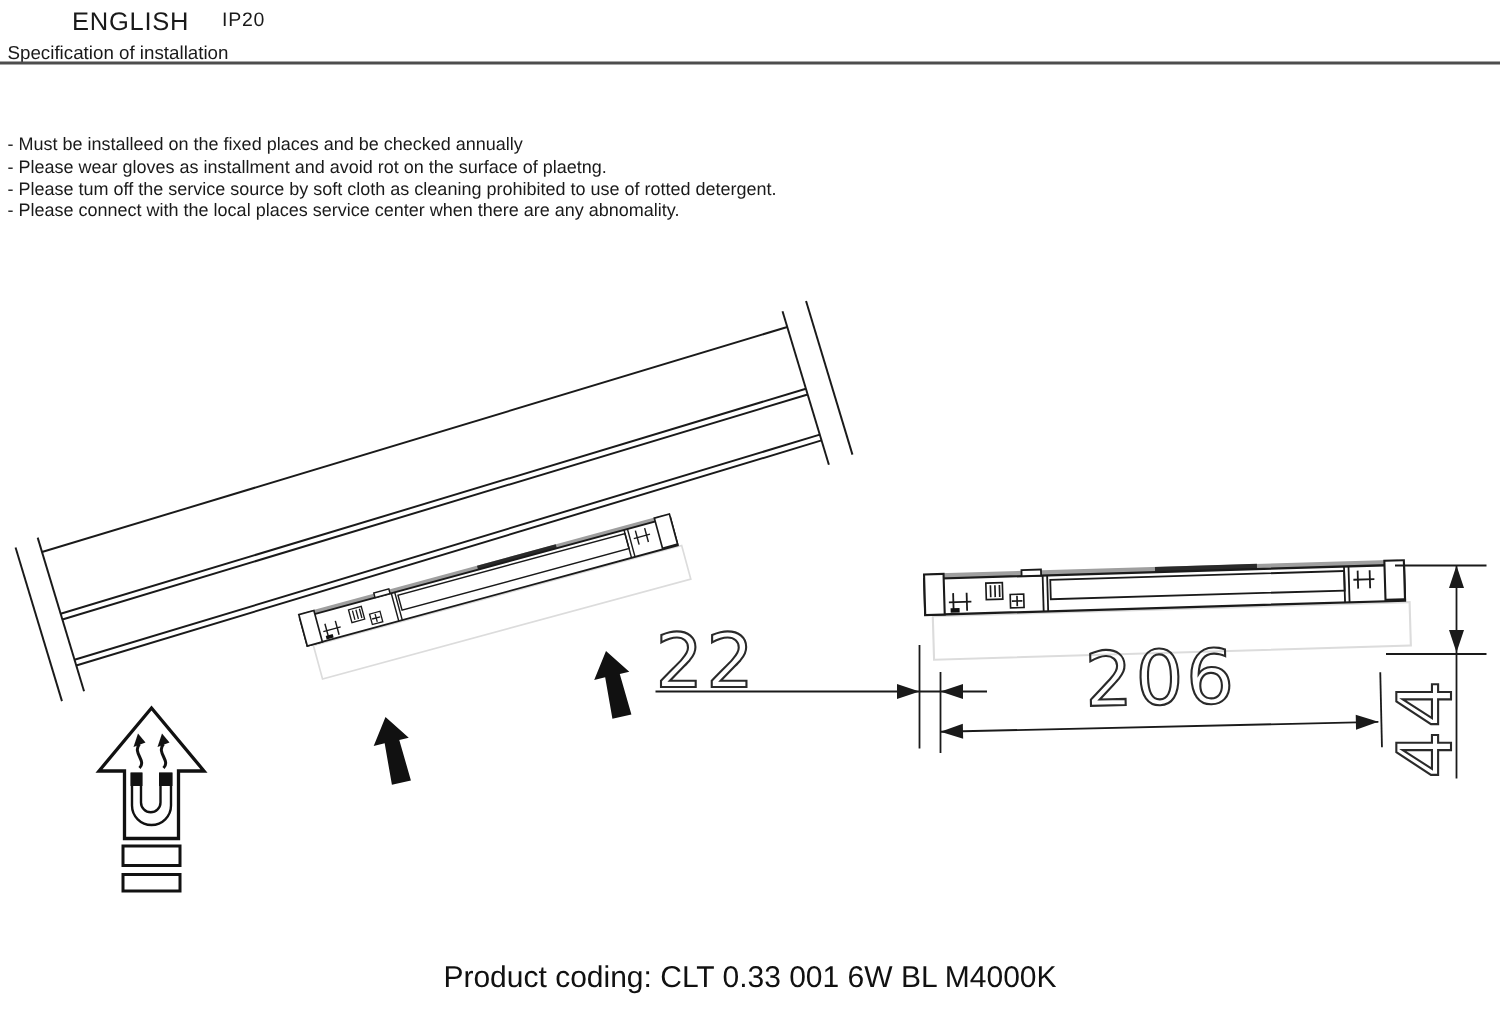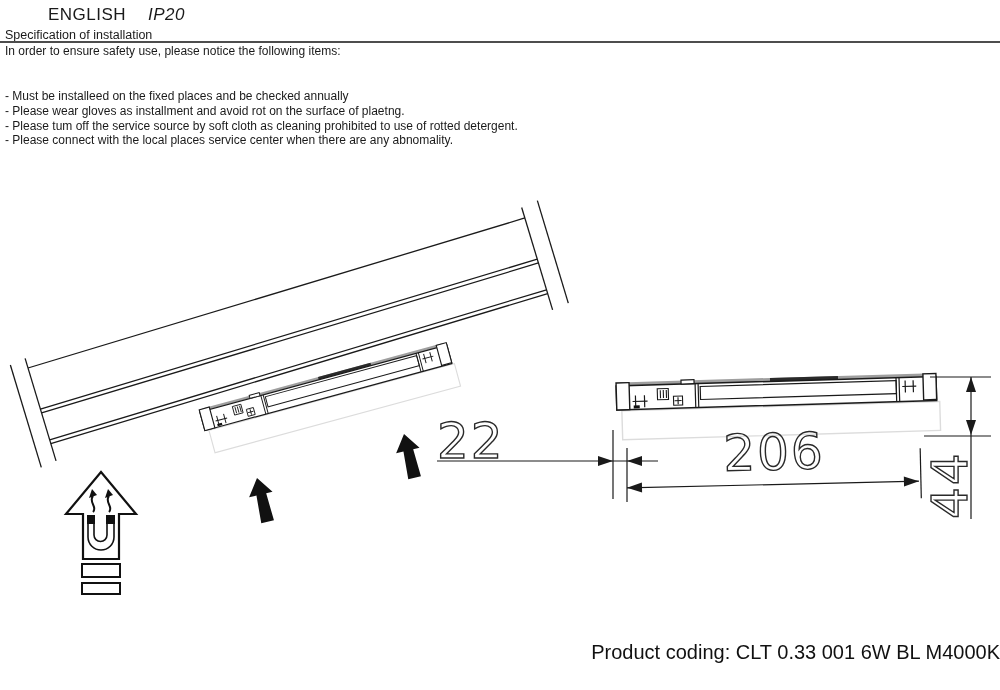--- a/index.html
+++ b/index.html
@@ -2,43 +2,42 @@
 <html><head>
 <meta charset="utf-8">
 <style>
   html,body{margin:0;padding:0;background:#e8e8e8;}
   .page{
     position:relative;width:1000px;height:690px;background:#ffffff;
     font-family:"Liberation Sans",sans-serif;color:#1a1a1a;overflow:hidden;
   }
   .abs{position:absolute;}
   .hdr-lang{left:8px;top:5px;font-size:17px;letter-spacing:0.5px;margin-left:40px;}
-  .hdr-ip{left:148px;top:5px;font-size:17px;letter-spacing:0.5px;font-style:italic;}
+  .hdr-ip{left:148px;top:5px;font-size:13px;letter-spacing:0.5px;}
   .section-title{left:5px;top:28px;font-size:12.5px;}
   .title-rule{left:0;top:41px;width:1000px;height:2px;background:#4d4d4d;}
   .intro{left:5px;top:44px;font-size:12px;}
   .itm{left:5px;font-size:12px;white-space:nowrap;}
-  .footer-code{left:0;top:641px;width:1000px;text-align:right;font-size:20px;color:#111;}
+  .footer-code{left:0;top:641px;width:1000px;text-align:center;font-size:20px;color:#111;}
   svg{position:absolute;left:0;top:0;}
   .ln{stroke:#1a1a1a;stroke-width:1.3;fill:none;}
   .dim{font-family:"DejaVu Sans",sans-serif;font-size:50px;fill:none;stroke:#2a2a2a;stroke-width:1.4;letter-spacing:2px;}
   .dimln{stroke:#1a1a1a;stroke-width:1.2;fill:none;}
   .arr{fill:#1a1a1a;stroke:none;}
 </style>
 </head>
 <body>
 
 <div class="page">
 
   <div class="abs hdr-lang">ENGLISH</div>
   <div class="abs hdr-ip">IP20</div>
   <div class="abs section-title">Specification of installation</div>
   <div class="abs title-rule"></div>
 
-  <div class="abs intro">In order to ensure safety use, please notice the following items:</div>
   <div class="abs itm" style="top:104px">- Please wear gloves as installment and avoid rot on the surface of plaetng.</div>
   <div class="abs itm" style="top:89px">- Must be installeed on the fixed places and be checked annually</div>
   <div class="abs itm" style="top:119px">- Please tum off the service source by soft cloth as cleaning prohibited to use of rotted detergent.</div>
   <div class="abs itm" style="top:133px">- Please connect with the local places service center when there are any abnomality.</div>
 
   <svg width="1000" height="690" viewBox="0 0 1000 690">
     <defs>
 
       <g id="fixture">
         <rect x="5" y="29" width="318" height="29" fill="#ffffff" stroke="#dcdcdc" stroke-width="1.4"></rect>

